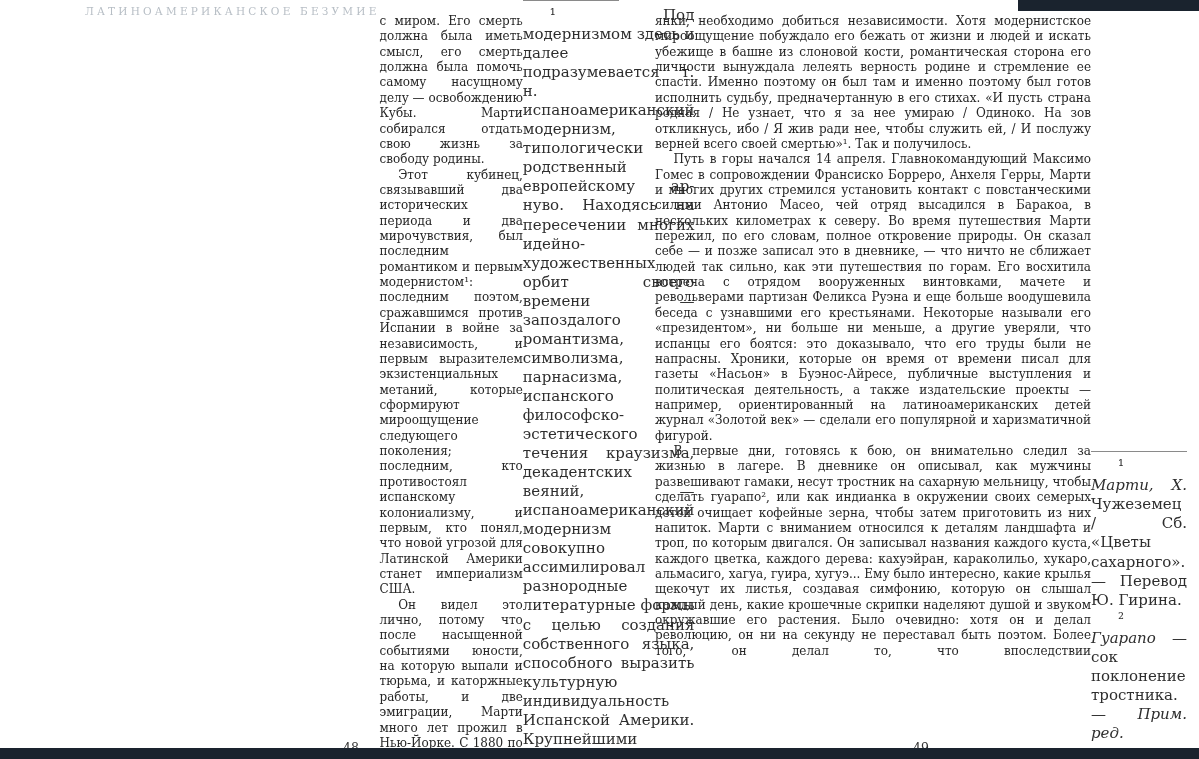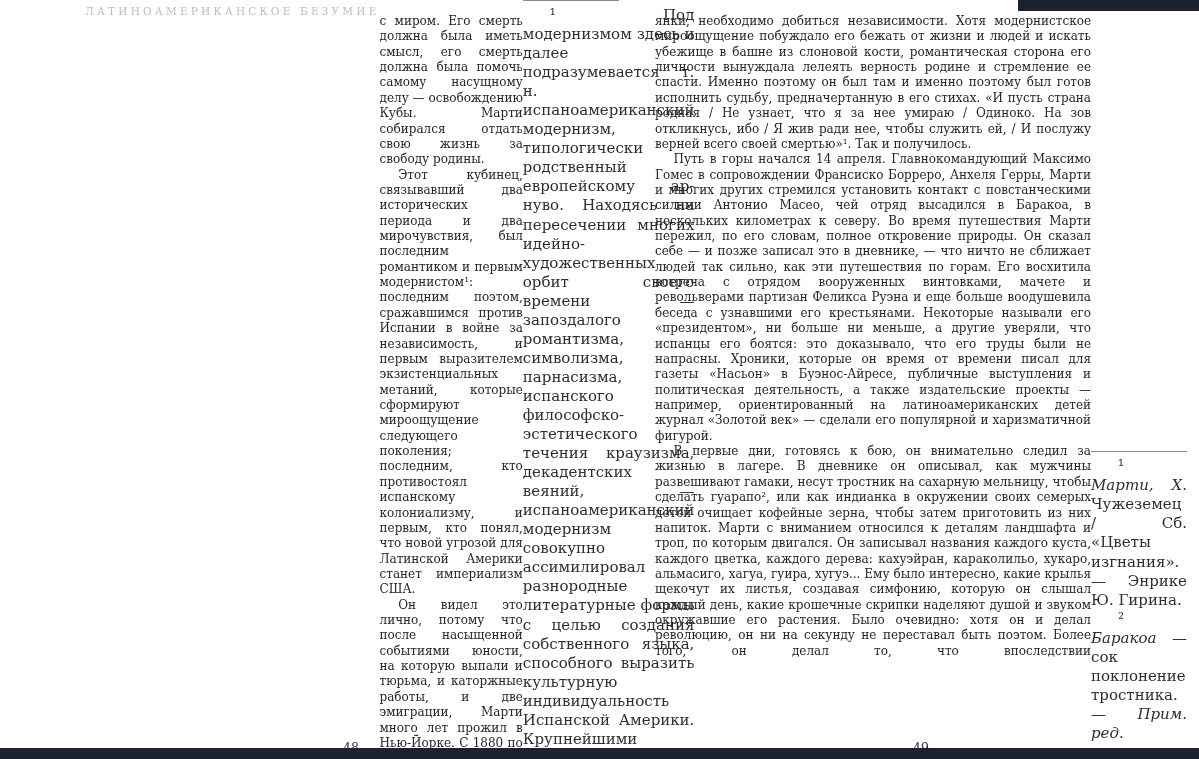--- a/index.html
+++ b/index.html
@@ -90,22 +90,22 @@
   </div>
 
   <div class="page page-right">
     <div class="body-text">
       <p class="para no-indent">янки, необходимо добиться независимости. Хотя модернистское мироощущение побуждало его бежать от жизни и людей и искать убежище в башне из слоновой кости, романтическая сторона его личности вынуждала лелеять верность родине и стремление ее спасти. Именно поэтому он был там и именно поэтому был готов исполнить судьбу, предначертанную в его стихах. «И пусть страна родная / Не узнает, что я за нее умираю / Одиноко. На зов откликнусь, ибо / Я жив ради нее, чтобы служить ей, / И послужу верней всего своей смертью»¹. Так и получилось.</p>
       <p class="para">Путь в горы начался 14 апреля. Главнокомандующий Максимо Гомес в сопровождении Франсиско Борреро, Анхеля Герры, Марти и многих других стремился установить контакт с повстанческими силами Антонио Масео, чей отряд высадился в Баракоа, в нескольких километрах к северу. Во время путешествия Марти пережил, по его словам, полное откровение природы. Он сказал себе — и позже записал это в дневнике, — что ничто не сближает людей так сильно, как эти путешествия по горам. Его восхитила встреча с отрядом вооруженных винтовками, мачете и револьверами партизан Феликса Руэна и еще больше воодушевила беседа с узнавшими его крестьянами. Некоторые называли его «президентом», ни больше ни меньше, а другие уверяли, что испанцы его боятся: это доказывало, что его труды были не напрасны. Хроники, которые он время от времени писал для газеты «Насьон» в Буэнос-Айресе, публичные выступления и политическая деятельность, а также издательские проекты — например, ориентированный на латиноамериканских детей журнал «Золотой век» — сделали его популярной и харизматичной фигурой.</p>
       <p class="para runover">В первые дни, готовясь к бою, он внимательно следил за жизнью в лагере. В дневнике он описывал, как мужчины развешивают гамаки, несут тростник на сахарную мельницу, чтобы сделать гуарапо², или как индианка в окружении своих семерых детей очищает кофейные зерна, чтобы затем приготовить из них напиток. Марти с вниманием относился к деталям ландшафта и троп, по которым двигался. Он записывал названия каждого куста, каждого цветка, каждого дерева: кахуэйран, караколильо, хукаро, альмасиго, хагуа, гуира, хугуэ... Ему было интересно, какие крылья щекочут их листья, создавая симфонию, которую он слышал каждый день, какие крошечные скрипки наделяют душой и звуком окружавшие его растения. Было очевидно: хотя он и делал революцию, он ни на секунду не переставал быть поэтом. Более того, он делал то, что впоследствии</p>
     </div>
     <div class="footnotes">
       <div class="fn-rule"></div>
-      <p class="footnote"><span>¹ </span><i>Марти, Х.</i><span> Чужеземец / Сб. «Цветы изгнания». — Энрике Ю. Гирина.</span></p>
-      <p class="footnote"><span>² </span><i>Баракоа</i><span> — сок поклонение тростника. — </span><i>Прим. ред.</i></p>
+      <p class="footnote"><span>¹ </span><i>Марти, Х.</i><span> Чужеземец / Сб. «Цветы сахарного». — Перевод Ю. Гирина.</span></p>
+      <p class="footnote"><span>² </span><i>Гуарапо</i><span> — сок поклонение тростника. — </span><i>Прим. ред.</i></p>
     </div>
     <div class="page-number">49</div>
   </div>
 
 </div>
 
 <div class="chrome-bar top-right-bar" style="background-color: rgb(26, 35, 46);"></div>
 <div class="chrome-bar bottom-bar" style="background-color: rgb(26, 35, 46);"></div>
 
 </body></html>

